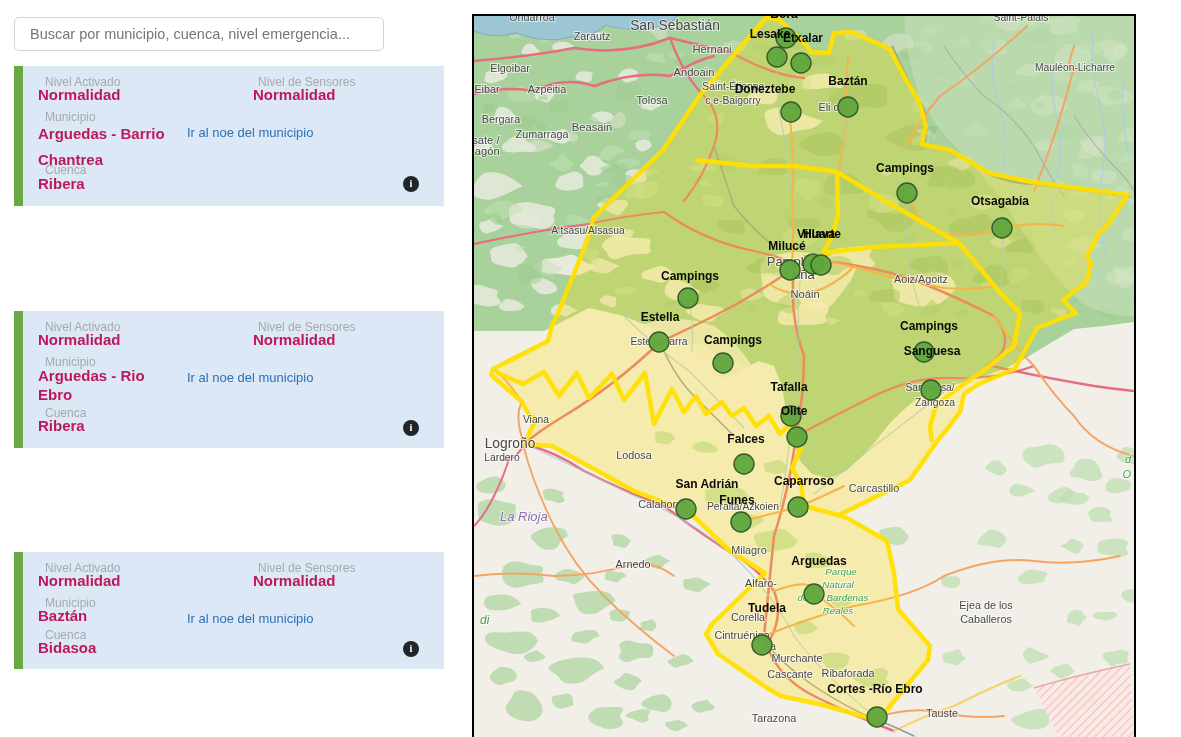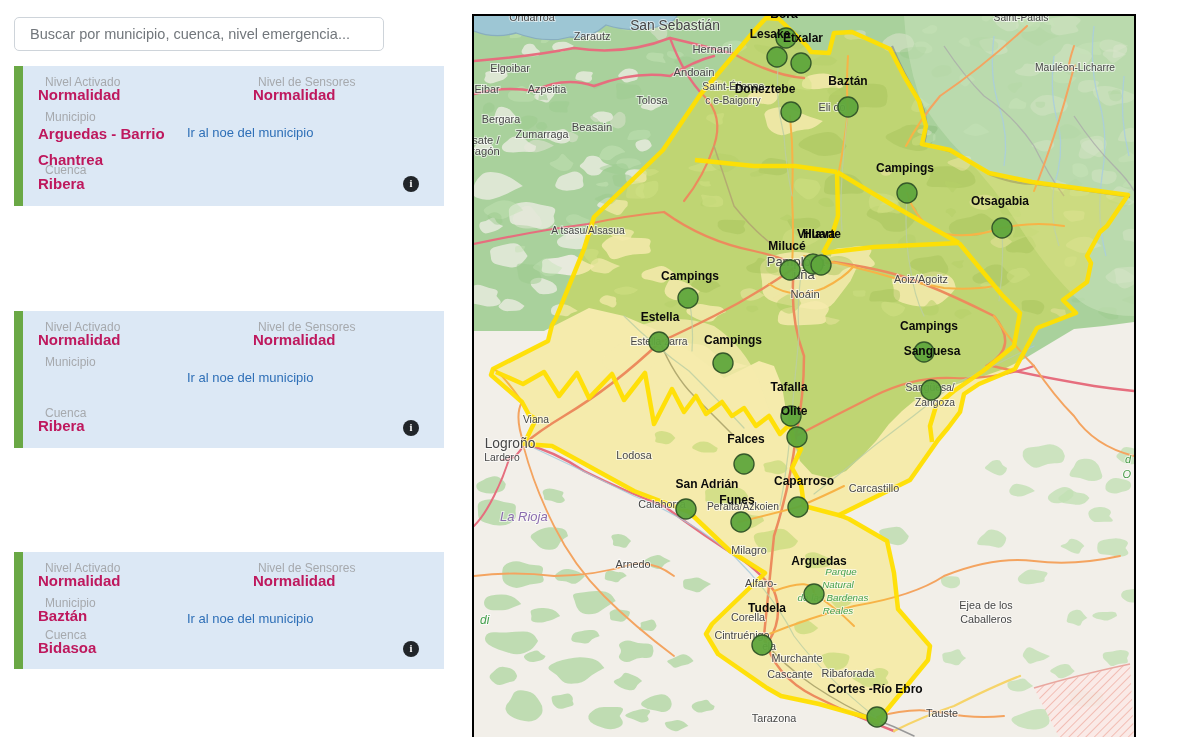--- a/index.html
+++ b/index.html
@@ -38,20 +38,21 @@
     </div>
 </div>
 <div class="card" style="top:311px;height:137px;">
 <div class="stripe"></div>
 <div class="cbody">
 <div class="lbl" style="left:31px;top:9px;">Nivel Activado</div>
 <div class="lbl" style="left:244px;top:9px;">Nivel de Sensores</div>
 <div class="big" style="left:24px;top:20px;">Normalidad</div>
 <div class="big" style="left:239px;top:20px;">Normalidad</div>
 <div class="lbl" style="left:31px;top:44px;">Municipio</div>
+<div class="big" style="left:24px;top:55px;width:112px;line-height:19px;">Arguedas - Rio Ebro</div>
 <div class="link" style="left:173px;top:59px;">Ir al noe del municipio</div>
 <div class="lbl" style="left:31px;top:95px;">Cuenca</div>
 <div class="big" style="left:24px;top:106px;">Ribera</div>
 <div class="info" style="left:389px;top:109px;">i</div>
     </div>
 </div>
 <div class="card" style="top:552px;height:117px;">
 <div class="stripe"></div>
 <div class="cbody">
 <div class="lbl" style="left:31px;top:9px;">Nivel Activado</div>

